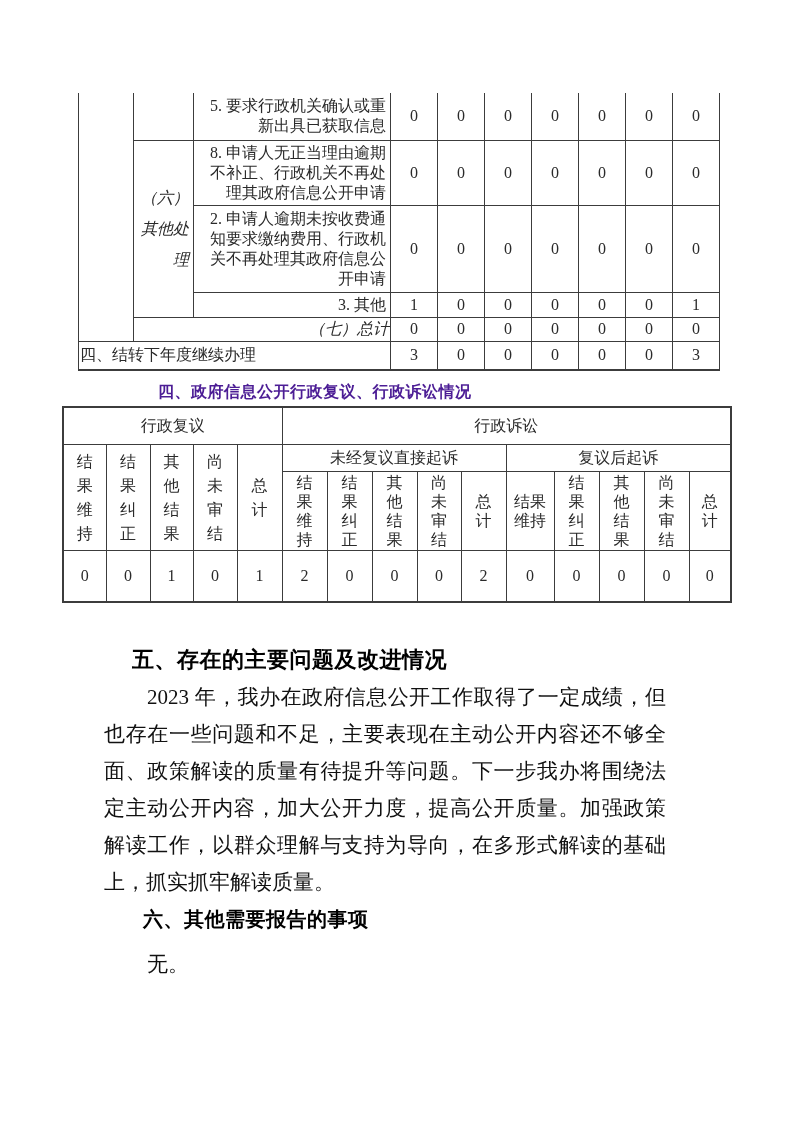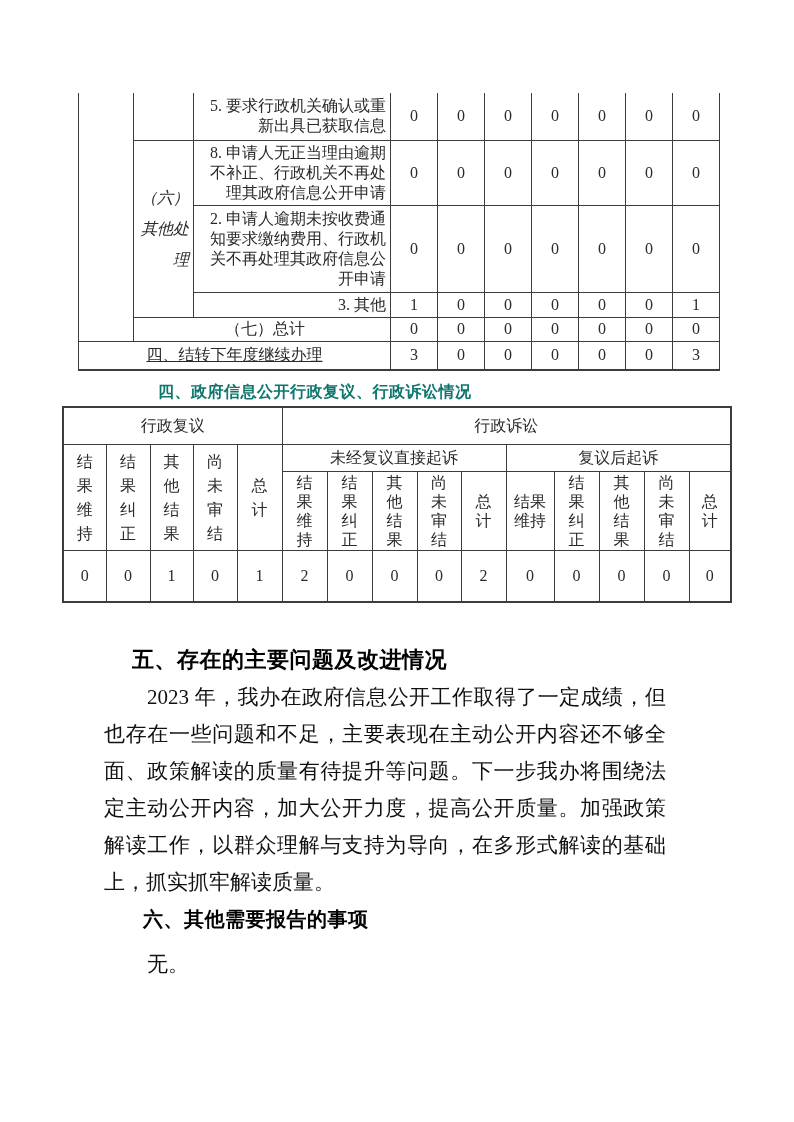--- a/index.html
+++ b/index.html
@@ -12,27 +12,27 @@
 
   
   table{border-collapse:collapse;table-layout:fixed;}
   td{border:1px solid #3c3c3c;overflow:hidden;}
   .t1{position:absolute;left:78px;top:93px;width:641px;border-bottom:2px solid #3c3c3c;font-size:16px;}
   .t1 tr.ra>td{border-top:none;}
   .t1 td{color:#2a2a2a;}
   .t1 .lbl{text-align:right;line-height:20px;padding:2px 4px;vertical-align:middle;}
   .t1 .num{text-align:center;vertical-align:middle;font-size:16px;padding:0;}
   .t1 .grp{text-align:right;vertical-align:middle;line-height:31px;padding:8px 4px;font-style:italic;}
-  .t1 .span2{padding-left:7px;line-height:20px;vertical-align:middle;text-align:center;}
-  .t1 .span3{line-height:20px;vertical-align:middle;text-align:center;text-decoration:underline;}
+  .t1 .span2{padding-left:7px;line-height:20px;vertical-align:middle;text-align:right;font-style:italic;}
+  .t1 .span3{line-height:20px;vertical-align:middle;text-align:left;}
 
   
   .t2-title{
     position:absolute;left:158px;top:382px;font-size:16px;font-weight:bold;
-    letter-spacing:0.5px;color:#0f766e;
+    letter-spacing:0.5px;color:#4c1d95;
   }
   .t2{position:absolute;left:62px;top:406px;width:668px;border:2px solid #3c3c3c;font-size:16px;}
   .t2 td{text-align:center;vertical-align:middle;color:#2a2a2a;padding:0;}
   .t2 .gh{height:36px;font-size:16px;}
   .t2 .sh{height:26px;font-size:16px;}
   .t2 .lblL{height:104px;line-height:24px;}
   .t2 .lblR{height:78px;line-height:19px;}
   .t2 .v1 span{display:inline-block;width:17px;text-align:center;}
   .t2 .v2 span{display:inline-block;width:34px;text-align:center;}
   .t2 .data td{height:50px;font-size:16px;}

